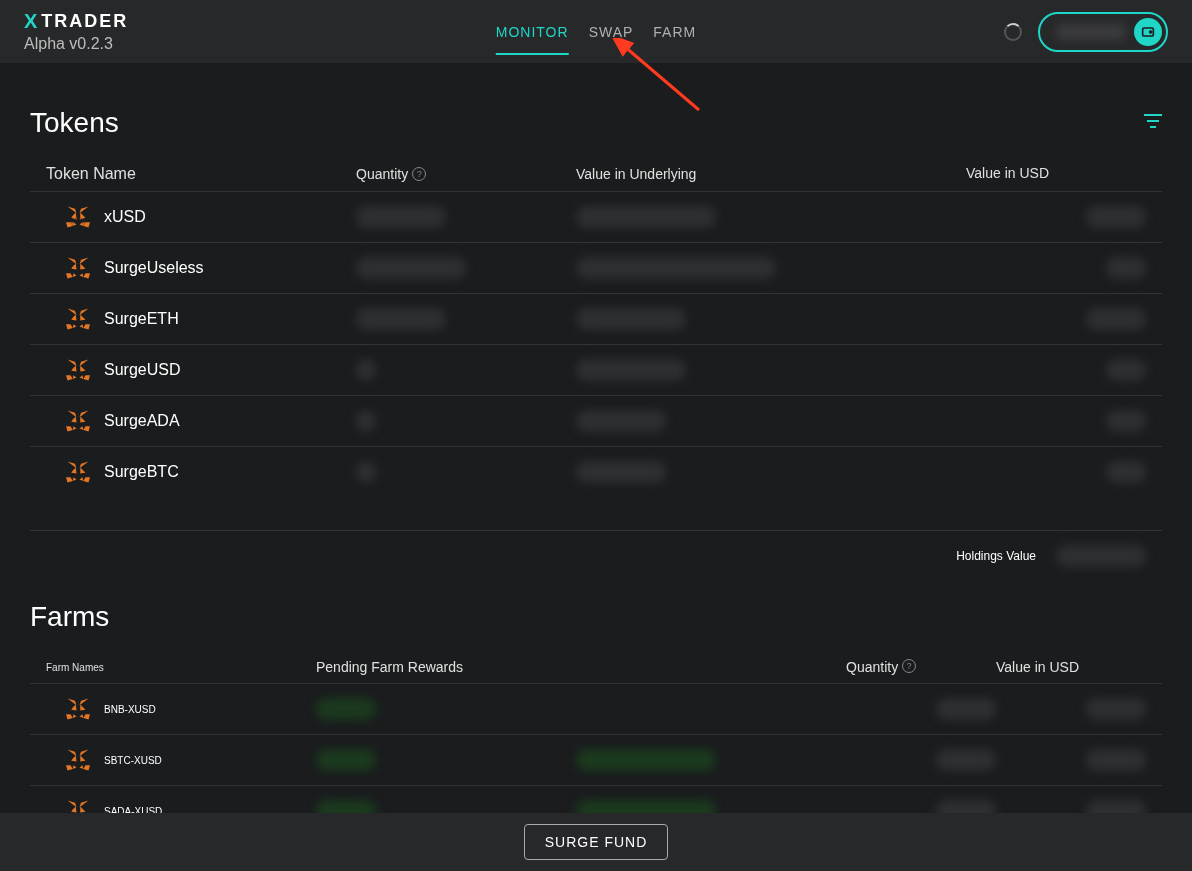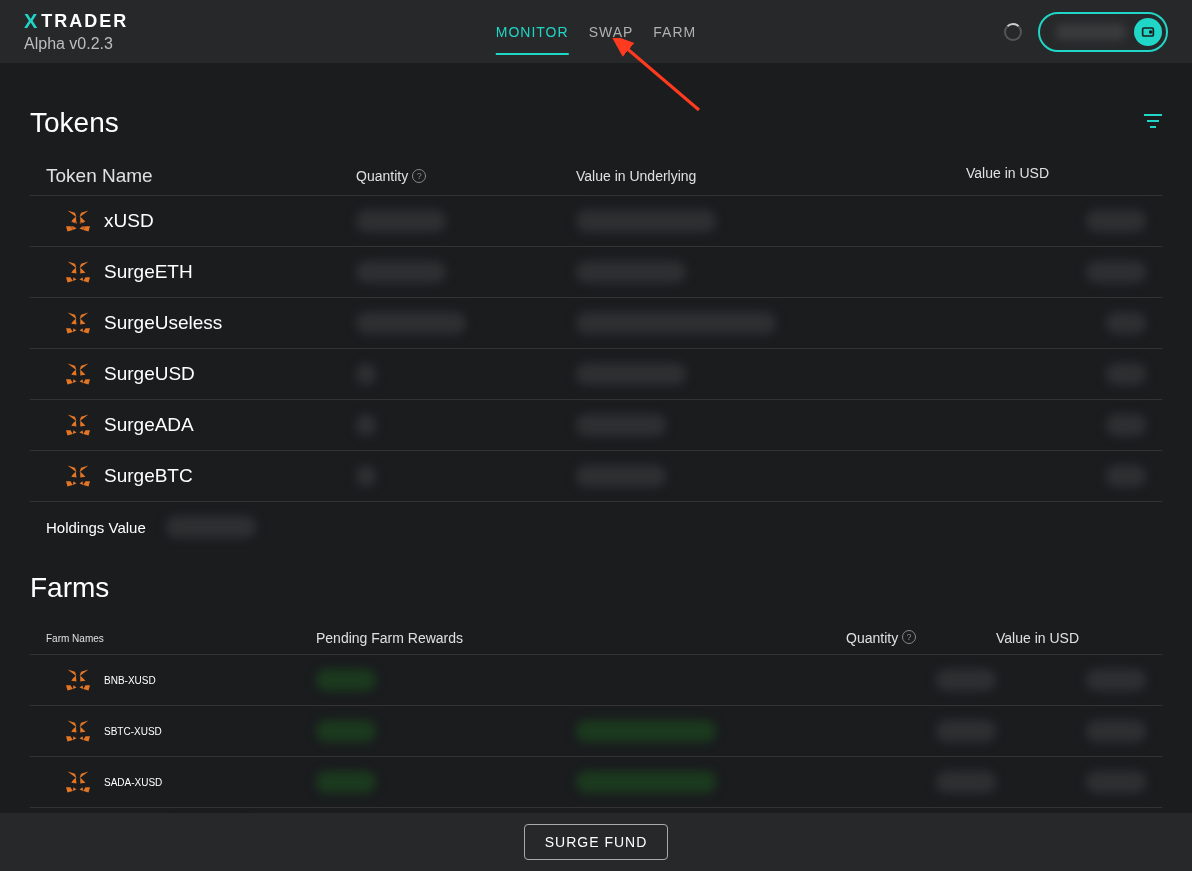--- a/index.html
+++ b/index.html
@@ -26,21 +26,21 @@
 .content { padding: 24px 30px 0 30px; }
 .section-head { display: flex; align-items: center; justify-content: space-between; margin: 20px 0 18px 0; }
 .section-title { font-size: 28px; font-weight: 400; }
 .filter-btn { cursor: pointer; color: #20d6c7; }
 
 
 .table { width: 100%; }
 .thead { display: flex; padding: 8px 16px; font-size: 14px; color: #e0e0e0; }
 .row { display: flex; align-items: center; padding: 13px 16px; border-top: 1px solid #333; }
 .row:last-child { border-bottom: 1px solid #333; }
-.c-token { flex: 0 0 310px; display: flex; align-items: center; gap: 14px; padding-left: 20px; font-size: 19px; }
+.c-token { flex: 0 0 310px; display: flex; align-items: center; gap: 14px; padding-left: 20px; font-size: 16px; }
 .c-qty { flex: 0 0 220px; }
 .c-under { flex: 1; }
 .c-usd { flex: 0 0 180px; display: flex; justify-content: flex-end; }
 .thead .c-token { padding-left: 0; }
 .thead .c-qty, .thead .c-under { display: flex; align-items: center; gap: 4px; }
 
 
 .f-name { flex: 0 0 270px; display: flex; align-items: center; gap: 14px; padding-left: 20px; font-size: 10px; }
 .f-rewards { flex: 0 0 260px; }
 .f-extra { flex: 1; }
@@ -54,21 +54,21 @@
 .blur-box.w2 { width: 110px; }
 .blur-box.w3 { width: 140px; }
 .blur-box.w4 { width: 200px; }
 .blur-box.w0 { width: 60px; }
 .blur-box.wtiny { width: 40px; }
 .blur-box.small { width: 20px; }
 .blur-box.green { background: #1b3a1e; }
 
 .help-icon { width: 14px; height: 14px; border: 1px solid #888; border-radius: 50%; display: inline-flex; align-items: center; justify-content: center; font-size: 9px; color: #888; }
 
-.footer-row { display: flex; justify-content: flex-start; align-items: center; gap: 20px; padding: 14px 16px; border-top: 1px solid #333; font-size: 15px; }
+.footer-row { display: flex; justify-content: flex-end; align-items: center; gap: 20px; padding: 14px 16px; border-top: 1px solid #333; font-size: 12px; margin-top: 33px; }
 .footer-row .blur-box { filter: blur(5px); }
 
 
 .bottom-bar { position: absolute; bottom: 0; left: 0; right: 0; height: 58px; background: #27282a; display: flex; align-items: center; justify-content: center; }
 .surge-btn { border: 1px solid #aaa; background: transparent; color: #fff; padding: 9px 20px; border-radius: 4px; font-size: 14px; letter-spacing: 1px; cursor: pointer; }
 
 
 .arrow-annotation { position: absolute; top: 38px; left: 604px; pointer-events: none; }
 </style>
 </head>
@@ -155,49 +155,49 @@
           <div class="blur-box w0"></div>
         </div>
     </div>
     <div class="row">
       <div class="c-token">
           <svg class="fox-icon" viewBox="0 0 32 32">
             <path fill="#E17726" d="M30 2 18 11l2-6z"></path>
             <path fill="#E27625" d="M2 2l12 9-2-6zM26 23l-3 5 7 2 2-7zM0 23l2 7 7-2-3-5z"></path>
             <path fill="#E27625" d="M9 14l-2 3 7 1-1-8zM23 14l-4-4v8l7-1zM9 28l5-2-4-3zM18 26l5 2-1-5z"></path>
           </svg>
+          <span>SurgeUseless</span>
+        </div>
+      <div class="c-qty">
+          <div class="blur-box w2"></div>
+        </div>
+      <div class="c-under">
+          <div class="blur-box w4"></div>
+        </div>
+      <div class="c-usd">
+          <div class="blur-box wtiny"></div>
+        </div>
+    </div>
+    <div class="row">
+      <div class="c-token">
+          <svg class="fox-icon" viewBox="0 0 32 32">
+            <path fill="#E17726" d="M30 2 18 11l2-6z"></path>
+            <path fill="#E27625" d="M2 2l12 9-2-6zM26 23l-3 5 7 2 2-7zM0 23l2 7 7-2-3-5z"></path>
+            <path fill="#E27625" d="M9 14l-2 3 7 1-1-8zM23 14l-4-4v8l7-1zM9 28l5-2-4-3zM18 26l5 2-1-5z"></path>
+          </svg>
           <span>SurgeETH</span>
         </div>
       <div class="c-qty">
           <div class="blur-box w1"></div>
         </div>
       <div class="c-under">
           <div class="blur-box w2"></div>
         </div>
       <div class="c-usd">
           <div class="blur-box w0"></div>
-        </div>
-    </div>
-    <div class="row">
-      <div class="c-token">
-          <svg class="fox-icon" viewBox="0 0 32 32">
-            <path fill="#E17726" d="M30 2 18 11l2-6z"></path>
-            <path fill="#E27625" d="M2 2l12 9-2-6zM26 23l-3 5 7 2 2-7zM0 23l2 7 7-2-3-5z"></path>
-            <path fill="#E27625" d="M9 14l-2 3 7 1-1-8zM23 14l-4-4v8l7-1zM9 28l5-2-4-3zM18 26l5 2-1-5z"></path>
-          </svg>
-          <span>SurgeUseless</span>
-        </div>
-      <div class="c-qty">
-          <div class="blur-box w2"></div>
-        </div>
-      <div class="c-under">
-          <div class="blur-box w4"></div>
-        </div>
-      <div class="c-usd">
-          <div class="blur-box wtiny"></div>
         </div>
     </div>
     <div class="row">
       <div class="c-token">
           <svg class="fox-icon" viewBox="0 0 32 32">
             <path fill="#E17726" d="M30 2 18 11l2-6z"></path>
             <path fill="#E27625" d="M2 2l12 9-2-6zM26 23l-3 5 7 2 2-7zM0 23l2 7 7-2-3-5z"></path>
             <path fill="#E27625" d="M9 14l-2 3 7 1-1-8zM23 14l-4-4v8l7-1zM9 28l5-2-4-3zM18 26l5 2-1-5z"></path>
           </svg>
           <span>SurgeUSD</span>

